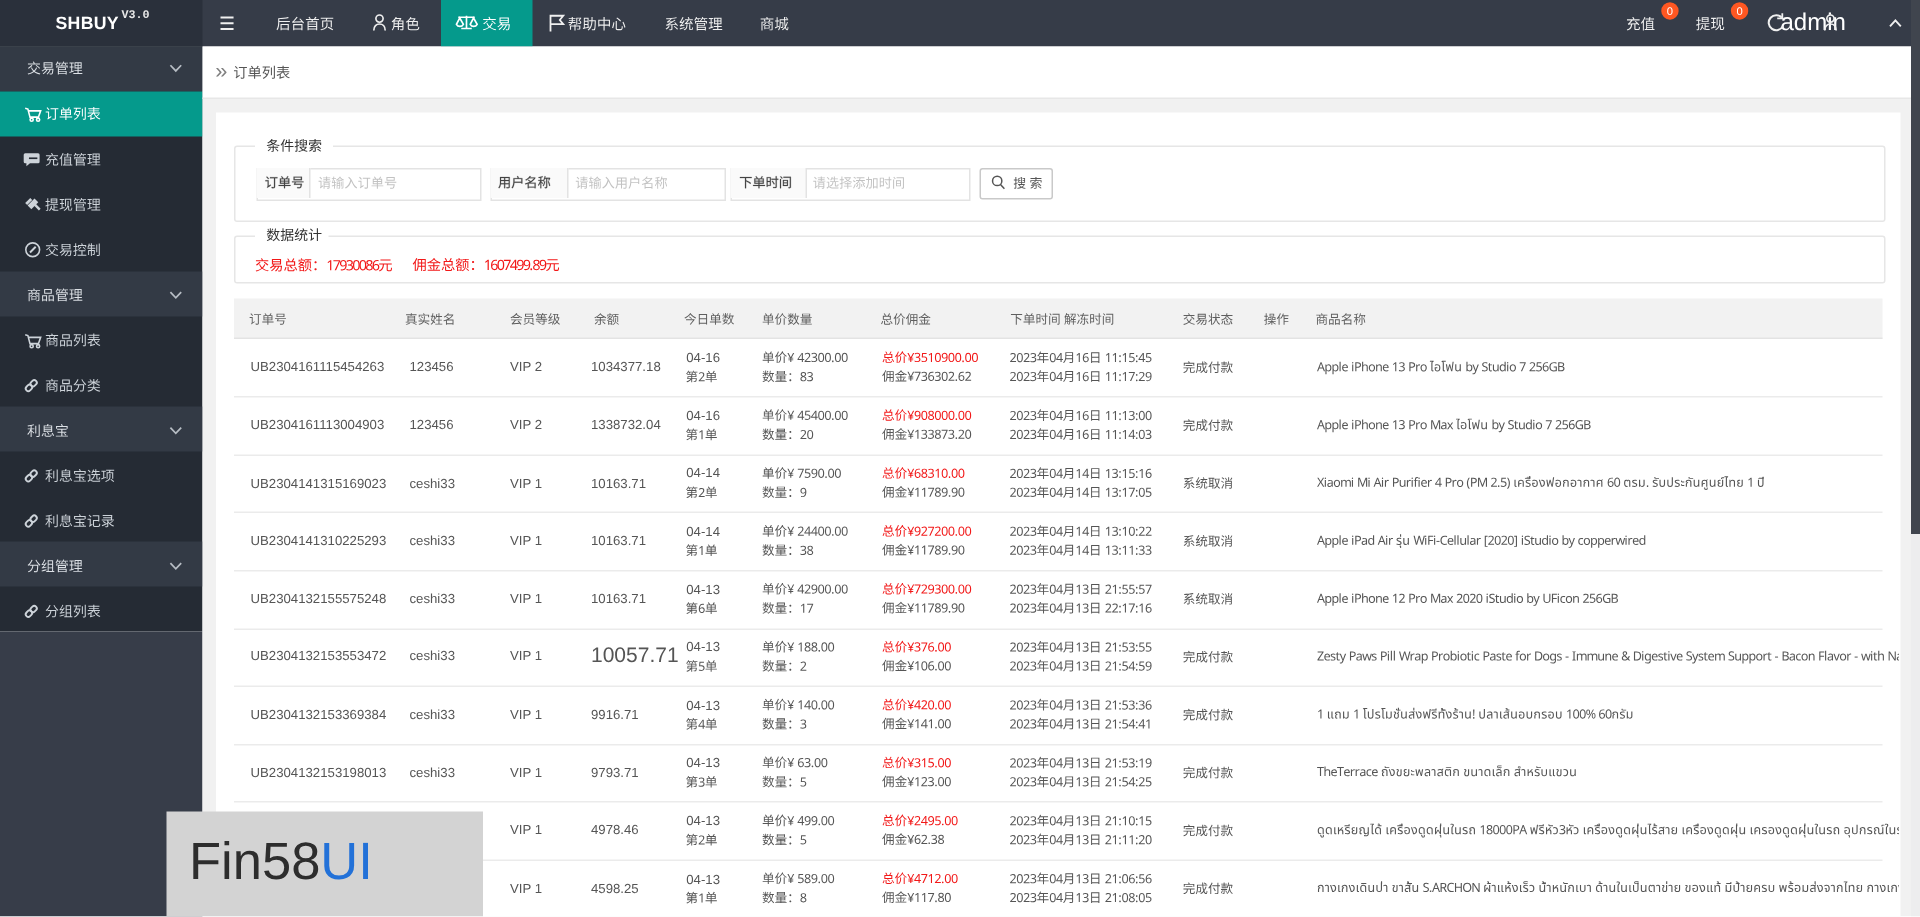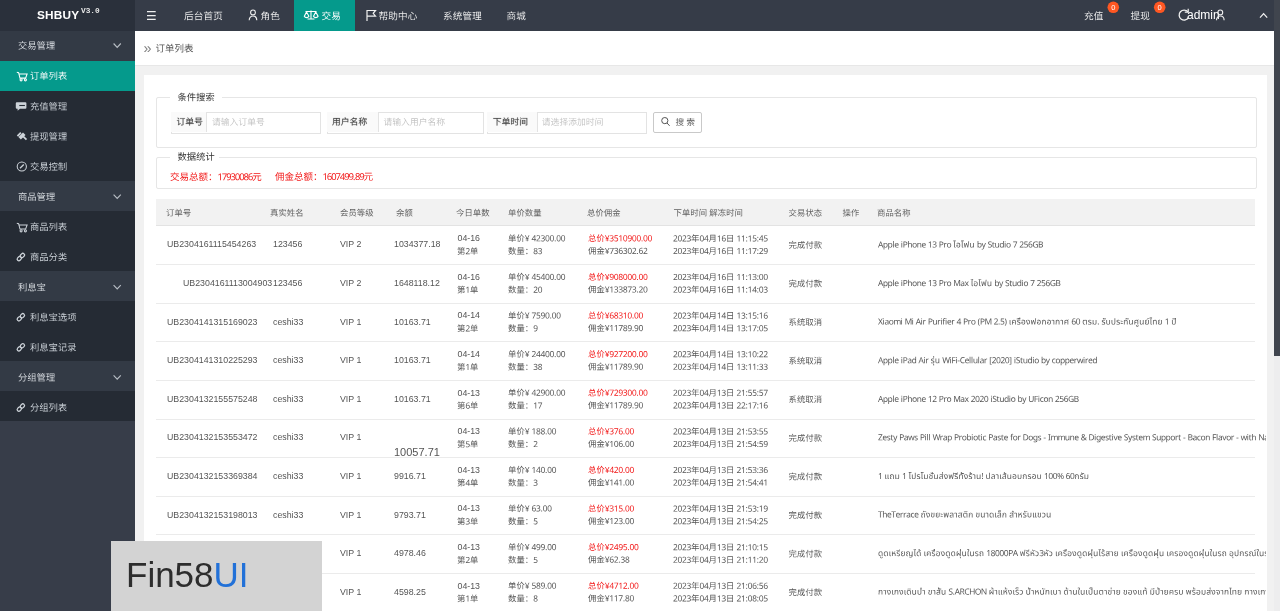--- a/index.html
+++ b/index.html
@@ -37,51 +37,51 @@
 <div class="a" style="left:156px;top:379.9px;width:1099px;height:1px;background:#ebebeb"></div>
 <div class="a" style="left:156px;top:418.5px;width:1099px;height:1px;background:#ebebeb"></div>
 <div class="a" style="left:156px;top:457.1px;width:1099px;height:1px;background:#ebebeb"></div>
 <div class="a" style="left:156px;top:495.7px;width:1099px;height:1px;background:#ebebeb"></div>
 <div class="a" style="left:156px;top:534.3px;width:1099px;height:1px;background:#ebebeb"></div>
 <div class="a" style="left:156px;top:572.9px;width:1099px;height:1px;background:#ebebeb"></div>
 <div class="a" style="left:1273.5px;top:31px;width:6.5px;height:580px;background:#ededee"></div>
 <div class="a" style="left:1273.5px;top:0;width:6.5px;height:356px;background:#40454e"></div>
 <div class="a" style="left:37.0px;top:9.90px;font-size:11.8px;color:#fff;line-height:11.8px;white-space:nowrap;font-weight:700;letter-spacing:0.2px;">SHBUY</div>
 <div class="a" style="left:81.0px;top:7.90px;font-size:7.8px;color:#e8e8e8;line-height:7.8px;white-space:nowrap;font-weight:700;font-family:Liberation Mono, monospace;">V3.0</div>
-<div class="a" style="left:1187px;top:10.85px;font-size:12px;color:#fff;line-height:9.9px;white-space:nowrap;text-align:center;">admin</div>
+<div class="a" style="left:1187px;top:10.85px;font-size:16px;color:#fff;line-height:9.9px;white-space:nowrap;text-align:center;">admin</div>
 <div class="a" style="left:143.5px;top:41.05px;font-size:14.5px;color:#808080;line-height:14.5px;white-space:nowrap;">»</div>
 <div class="a" style="left:167.0px;top:240.40px;font-size:8.8px;color:#555;line-height:8.8px;white-space:nowrap;">UB2304161115454263</div>
 <div class="a" style="left:273.0px;top:240.40px;font-size:8.8px;color:#555;line-height:8.8px;white-space:nowrap;">123456</div>
 <div class="a" style="left:340.0px;top:240.40px;font-size:8.8px;color:#555;line-height:8.8px;white-space:nowrap;">VIP 2</div>
 <div class="a" style="left:394.0px;top:240.40px;font-size:8.8px;color:#555;line-height:8.8px;white-space:nowrap;">1034377.18</div>
 <div class="a" style="left:457.5px;top:234.10px;font-size:8.8px;color:#555;line-height:8.8px;white-space:nowrap;">04-16</div>
-<div class="a" style="left:167.0px;top:279.00px;font-size:8.8px;color:#555;line-height:8.8px;white-space:nowrap;margin-left:16px;">UB2304161113004903</div>
+<div class="a" style="left:167.0px;top:279.00px;font-size:8.8px;color:#555;line-height:8.8px;white-space:nowrap;">UB2304161113004903</div>
 <div class="a" style="left:273.0px;top:279.00px;font-size:8.8px;color:#555;line-height:8.8px;white-space:nowrap;">123456</div>
 <div class="a" style="left:340.0px;top:279.00px;font-size:8.8px;color:#555;line-height:8.8px;white-space:nowrap;">VIP 2</div>
-<div class="a" style="left:394.0px;top:279.00px;font-size:8.8px;color:#555;line-height:8.8px;white-space:nowrap;">1648118.12</div>
+<div class="a" style="left:394.0px;top:279.00px;font-size:8.8px;color:#555;line-height:8.8px;white-space:nowrap;">1338732.04</div>
 <div class="a" style="left:457.5px;top:272.70px;font-size:8.8px;color:#555;line-height:8.8px;white-space:nowrap;">04-16</div>
 <div class="a" style="left:167.0px;top:317.60px;font-size:8.8px;color:#555;line-height:8.8px;white-space:nowrap;">UB2304141315169023</div>
 <div class="a" style="left:273.0px;top:317.60px;font-size:8.8px;color:#555;line-height:8.8px;white-space:nowrap;">ceshi33</div>
 <div class="a" style="left:340.0px;top:317.60px;font-size:8.8px;color:#555;line-height:8.8px;white-space:nowrap;">VIP 1</div>
 <div class="a" style="left:394.0px;top:317.60px;font-size:8.8px;color:#555;line-height:8.8px;white-space:nowrap;">10163.71</div>
 <div class="a" style="left:457.5px;top:311.30px;font-size:8.8px;color:#555;line-height:8.8px;white-space:nowrap;">04-14</div>
 <div class="a" style="left:167.0px;top:356.20px;font-size:8.8px;color:#555;line-height:8.8px;white-space:nowrap;">UB2304141310225293</div>
 <div class="a" style="left:273.0px;top:356.20px;font-size:8.8px;color:#555;line-height:8.8px;white-space:nowrap;">ceshi33</div>
 <div class="a" style="left:340.0px;top:356.20px;font-size:8.8px;color:#555;line-height:8.8px;white-space:nowrap;">VIP 1</div>
 <div class="a" style="left:394.0px;top:356.20px;font-size:8.8px;color:#555;line-height:8.8px;white-space:nowrap;">10163.71</div>
 <div class="a" style="left:457.5px;top:349.90px;font-size:8.8px;color:#555;line-height:8.8px;white-space:nowrap;">04-14</div>
 <div class="a" style="left:167.0px;top:394.80px;font-size:8.8px;color:#555;line-height:8.8px;white-space:nowrap;">UB2304132155575248</div>
 <div class="a" style="left:273.0px;top:394.80px;font-size:8.8px;color:#555;line-height:8.8px;white-space:nowrap;">ceshi33</div>
 <div class="a" style="left:340.0px;top:394.80px;font-size:8.8px;color:#555;line-height:8.8px;white-space:nowrap;">VIP 1</div>
 <div class="a" style="left:394.0px;top:394.80px;font-size:8.8px;color:#555;line-height:8.8px;white-space:nowrap;">10163.71</div>
 <div class="a" style="left:457.5px;top:388.50px;font-size:8.8px;color:#555;line-height:8.8px;white-space:nowrap;">04-13</div>
 <div class="a" style="left:167.0px;top:433.40px;font-size:8.8px;color:#555;line-height:8.8px;white-space:nowrap;">UB2304132153553472</div>
 <div class="a" style="left:273.0px;top:433.40px;font-size:8.8px;color:#555;line-height:8.8px;white-space:nowrap;">ceshi33</div>
 <div class="a" style="left:340.0px;top:433.40px;font-size:8.8px;color:#555;line-height:8.8px;white-space:nowrap;">VIP 1</div>
-<div class="a" style="left:394.0px;top:448px;font-size:11px;color:#555;line-height:8.8px;white-space:nowrap;">10057.71</div>
+<div class="a" style="left:394.0px;top:432px;font-size:14px;color:#555;line-height:8.8px;white-space:nowrap;">10057.71</div>
 <div class="a" style="left:457.5px;top:427.10px;font-size:8.8px;color:#555;line-height:8.8px;white-space:nowrap;">04-13</div>
 <div class="a" style="left:167.0px;top:472.00px;font-size:8.8px;color:#555;line-height:8.8px;white-space:nowrap;">UB2304132153369384</div>
 <div class="a" style="left:273.0px;top:472.00px;font-size:8.8px;color:#555;line-height:8.8px;white-space:nowrap;">ceshi33</div>
 <div class="a" style="left:340.0px;top:472.00px;font-size:8.8px;color:#555;line-height:8.8px;white-space:nowrap;">VIP 1</div>
 <div class="a" style="left:394.0px;top:472.00px;font-size:8.8px;color:#555;line-height:8.8px;white-space:nowrap;">9916.71</div>
 <div class="a" style="left:457.5px;top:465.70px;font-size:8.8px;color:#555;line-height:8.8px;white-space:nowrap;">04-13</div>
 <div class="a" style="left:167.0px;top:510.60px;font-size:8.8px;color:#555;line-height:8.8px;white-space:nowrap;">UB2304132153198013</div>
 <div class="a" style="left:273.0px;top:510.60px;font-size:8.8px;color:#555;line-height:8.8px;white-space:nowrap;">ceshi33</div>
 <div class="a" style="left:340.0px;top:510.60px;font-size:8.8px;color:#555;line-height:8.8px;white-space:nowrap;">VIP 1</div>
 <div class="a" style="left:394.0px;top:510.60px;font-size:8.8px;color:#555;line-height:8.8px;white-space:nowrap;text-align:right;">9793.71</div>

